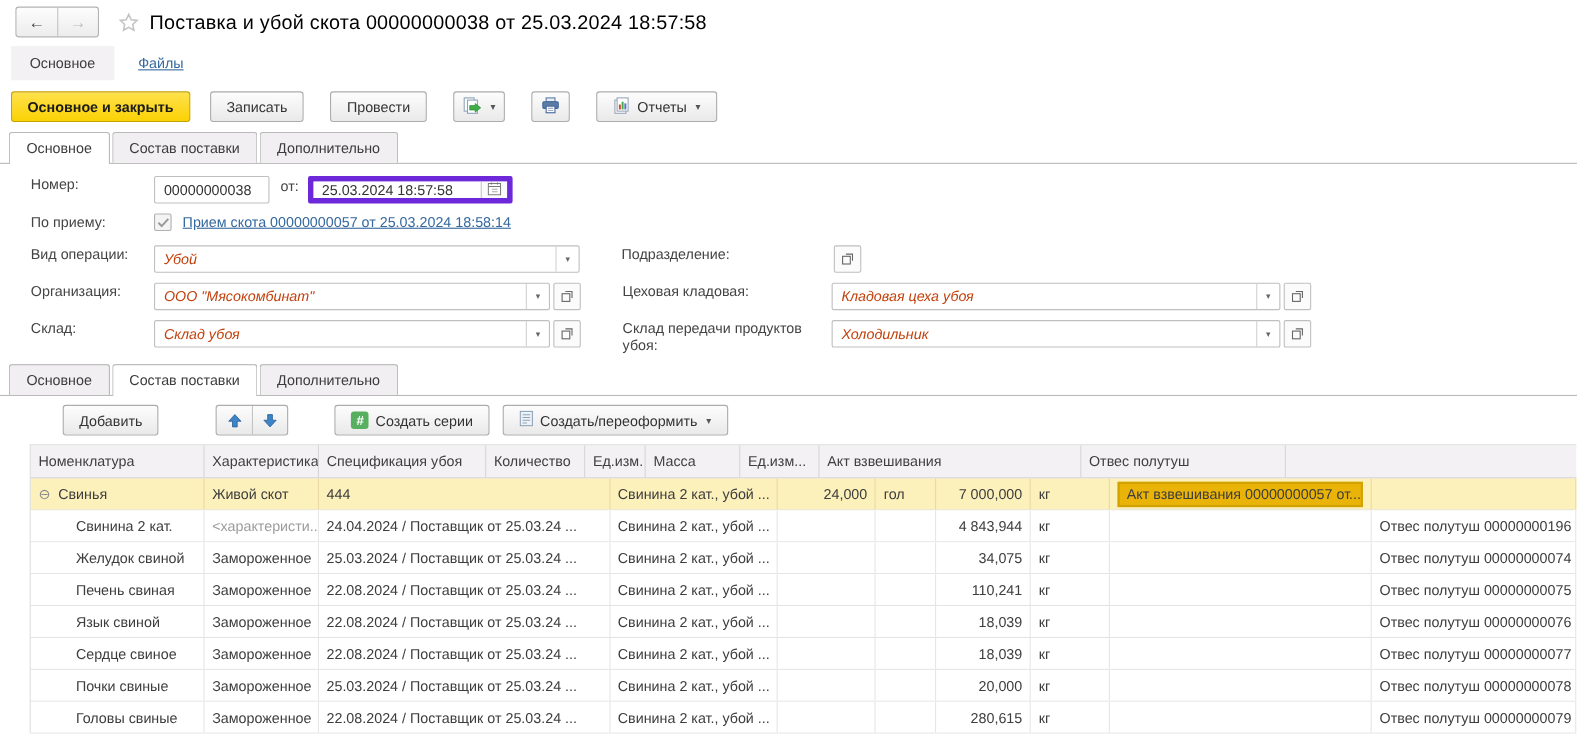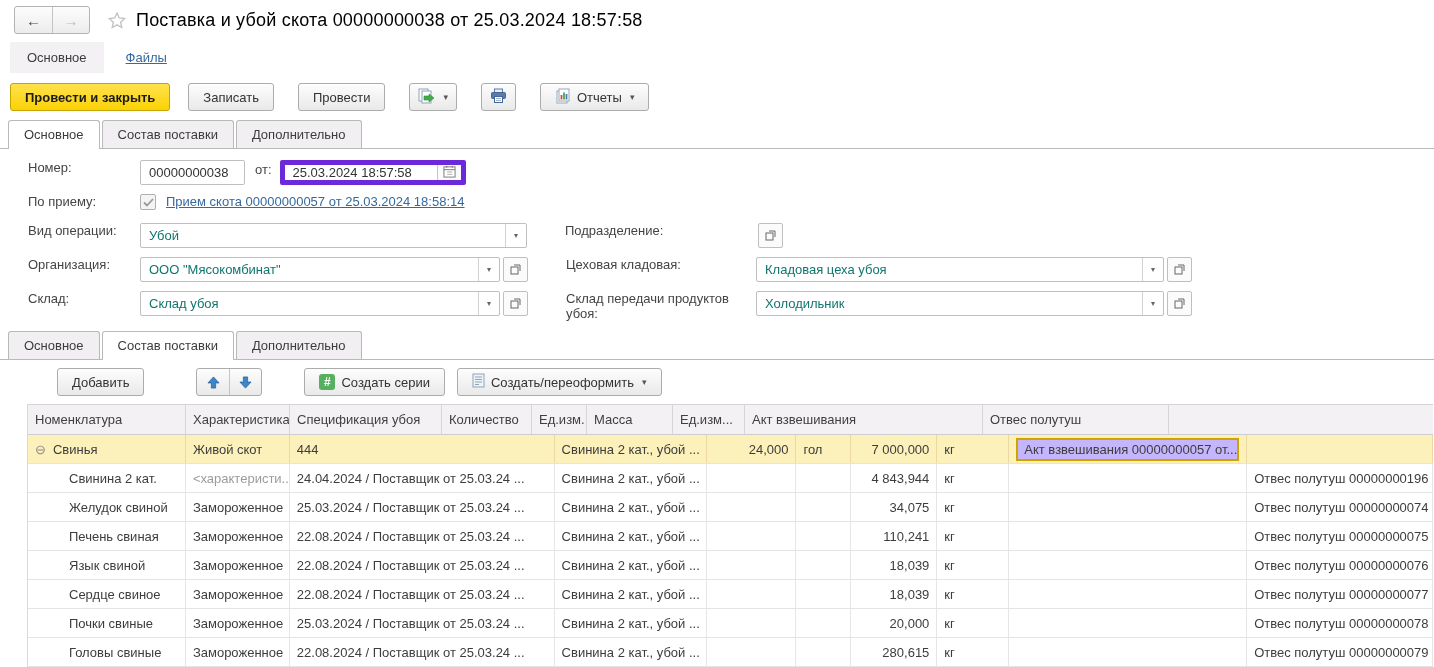--- a/index.html
+++ b/index.html
@@ -47,21 +47,21 @@
     font-family:"Liberation Sans",sans-serif; font-size:13px; color:#333; }
   .num-input { width:105px; }
   .ot-label { margin:2px 8px 0 10px; }
   .datewrap { display:inline-flex; height:25px; border:5px solid #6d28d9; border-radius:2px; overflow:hidden; }
   .datewrap input { border:none; width:152px; padding:0 8px; font:inherit; color:#333; }
   .calbtn { width:24px; border:none; border-left:1px solid #c6c6c6; background:#fbfbfb; display:flex; align-items:center; justify-content:center; cursor:pointer; }
   .checkbox { width:16px; height:16px; border:1px solid #b0b0b0; border-radius:2px; background:#f4f4f4;
     display:inline-flex; align-items:center; justify-content:center; margin-right:10px; }
   .doclink { color:#35699f; text-decoration:underline; cursor:pointer; }
   .combo { display:inline-flex; align-items:center; height:25px; border:1px solid #bfbfbf; border-radius:2px; background:#fff; }
-  .combo .val { flex:1; padding:0 8px; color:#0f766e; white-space:nowrap; overflow:hidden; }
+  .combo .val { flex:1; padding:0 8px; color:#c2410c; white-space:nowrap; overflow:hidden;font-style:italic; }
   .combo .drop { width:21px; align-self:stretch; border-left:1px solid #d2d2d2; display:flex; align-items:center; justify-content:center; cursor:pointer; }
   .combo .drop::before { content:"▾"; font-size:8px; color:#666; }
   .openbtn { width:25px; height:25px; margin-left:3px; border:1px solid #bfbfbf; border-radius:2px; background:#fbfbfb;
     display:inline-flex; align-items:center; justify-content:center; cursor:pointer; }
   .w-left { width:387px; } .w-right { width:408px; }
 
   
   .gridbar { display:flex; align-items:center; gap:12px; padding:8px 0 8px 10px;margin-left:47px; }
   .pairbtns { display:flex; border:1px solid #acacac; border-radius:3px; overflow:hidden; background:linear-gradient(#fdfdfd,#e9e9e9); }
   .pairbtns .half { width:32px; height:26px; border:none; background:transparent; display:flex; align-items:center; justify-content:center; cursor:pointer; }
@@ -76,21 +76,21 @@
   .th { display:flex; align-items:center; padding:0 7px; border-right:1px solid #d8d5d8; color:#3f3f3f; overflow:hidden; white-space:nowrap; cursor:pointer; }
   .trow { display:flex; height:29px; border-bottom:1px solid #e4e4e4; background:#fff; }
   .trow.group { background:#fcf0bb; }
   .td { display:flex; align-items:center; padding:0 7px; border-right:1px solid #e6e6e6; overflow:hidden; white-space:nowrap; color:#3d3d3d; cursor:default; }
   .trow.group .td { border-right-color:#ead9a0; }
   .td.num { justify-content:flex-end; }
   .td .indent { padding-left:34px; }
   .expander { color:#8a8a8a; margin-right:7px; font-size:13px; }
   .expander::before { content:"⊖"; }
   .muted { color:#9c9c9c; }
-  .act-box { border:2px solid #d2a300; padding:2px 6px; background:#c4b5fd; color:#3d3d3d; white-space:nowrap; overflow:hidden; }
+  .act-box { border:2px solid #d2a300; padding:2px 6px; background:#eab308; color:#3d3d3d; white-space:nowrap; overflow:hidden; }
   .c0{width:158px;} .c1{width:104px;} .c2{width:265px;} .c3{width:152px;} .c4{width:90px;}
   .c5{width:55px;} .c6{width:86px;} .c7{width:72px;} .c8{width:238px;} .c9{width:186px;}
 </style>
 </head>
 <body>
 
 <div class="app">
 
   <div class="titlebar">
     <div class="navgroup">
@@ -104,21 +104,21 @@
     </span>
     <div class="doc-title">Поставка и убой скота 00000000038 от 25.03.2024 18:57:58</div>
   </div>
 
   <div class="navtabs">
     <div class="navtab">Основное</div>
     <a class="navlink">Файлы</a>
   </div>
 
   <div class="cmdbar">
-    <button class="btn primary">Провести и закрыть</button>
+    <button class="btn primary">Основное и закрыть</button>
     <button class="btn">Записать</button>
     <button class="btn gap-l">Провести</button>
     <button class="btn iconic caret gap-l">
       <span>
         <svg width="17" height="16" viewBox="0 0 17 16">
             <rect x="1" y="1" width="9" height="12" fill="#fff" stroke="#8fa3b8"></rect>
             <rect x="4" y="3" width="9" height="12" fill="#fff" stroke="#8fa3b8"></rect>
             <path d="M6 8h5v-2l5 4-5 4v-2H6z" fill="#3fae49" stroke="#2d8a36" stroke-width=".6"></path>
           </svg>
       </span>

